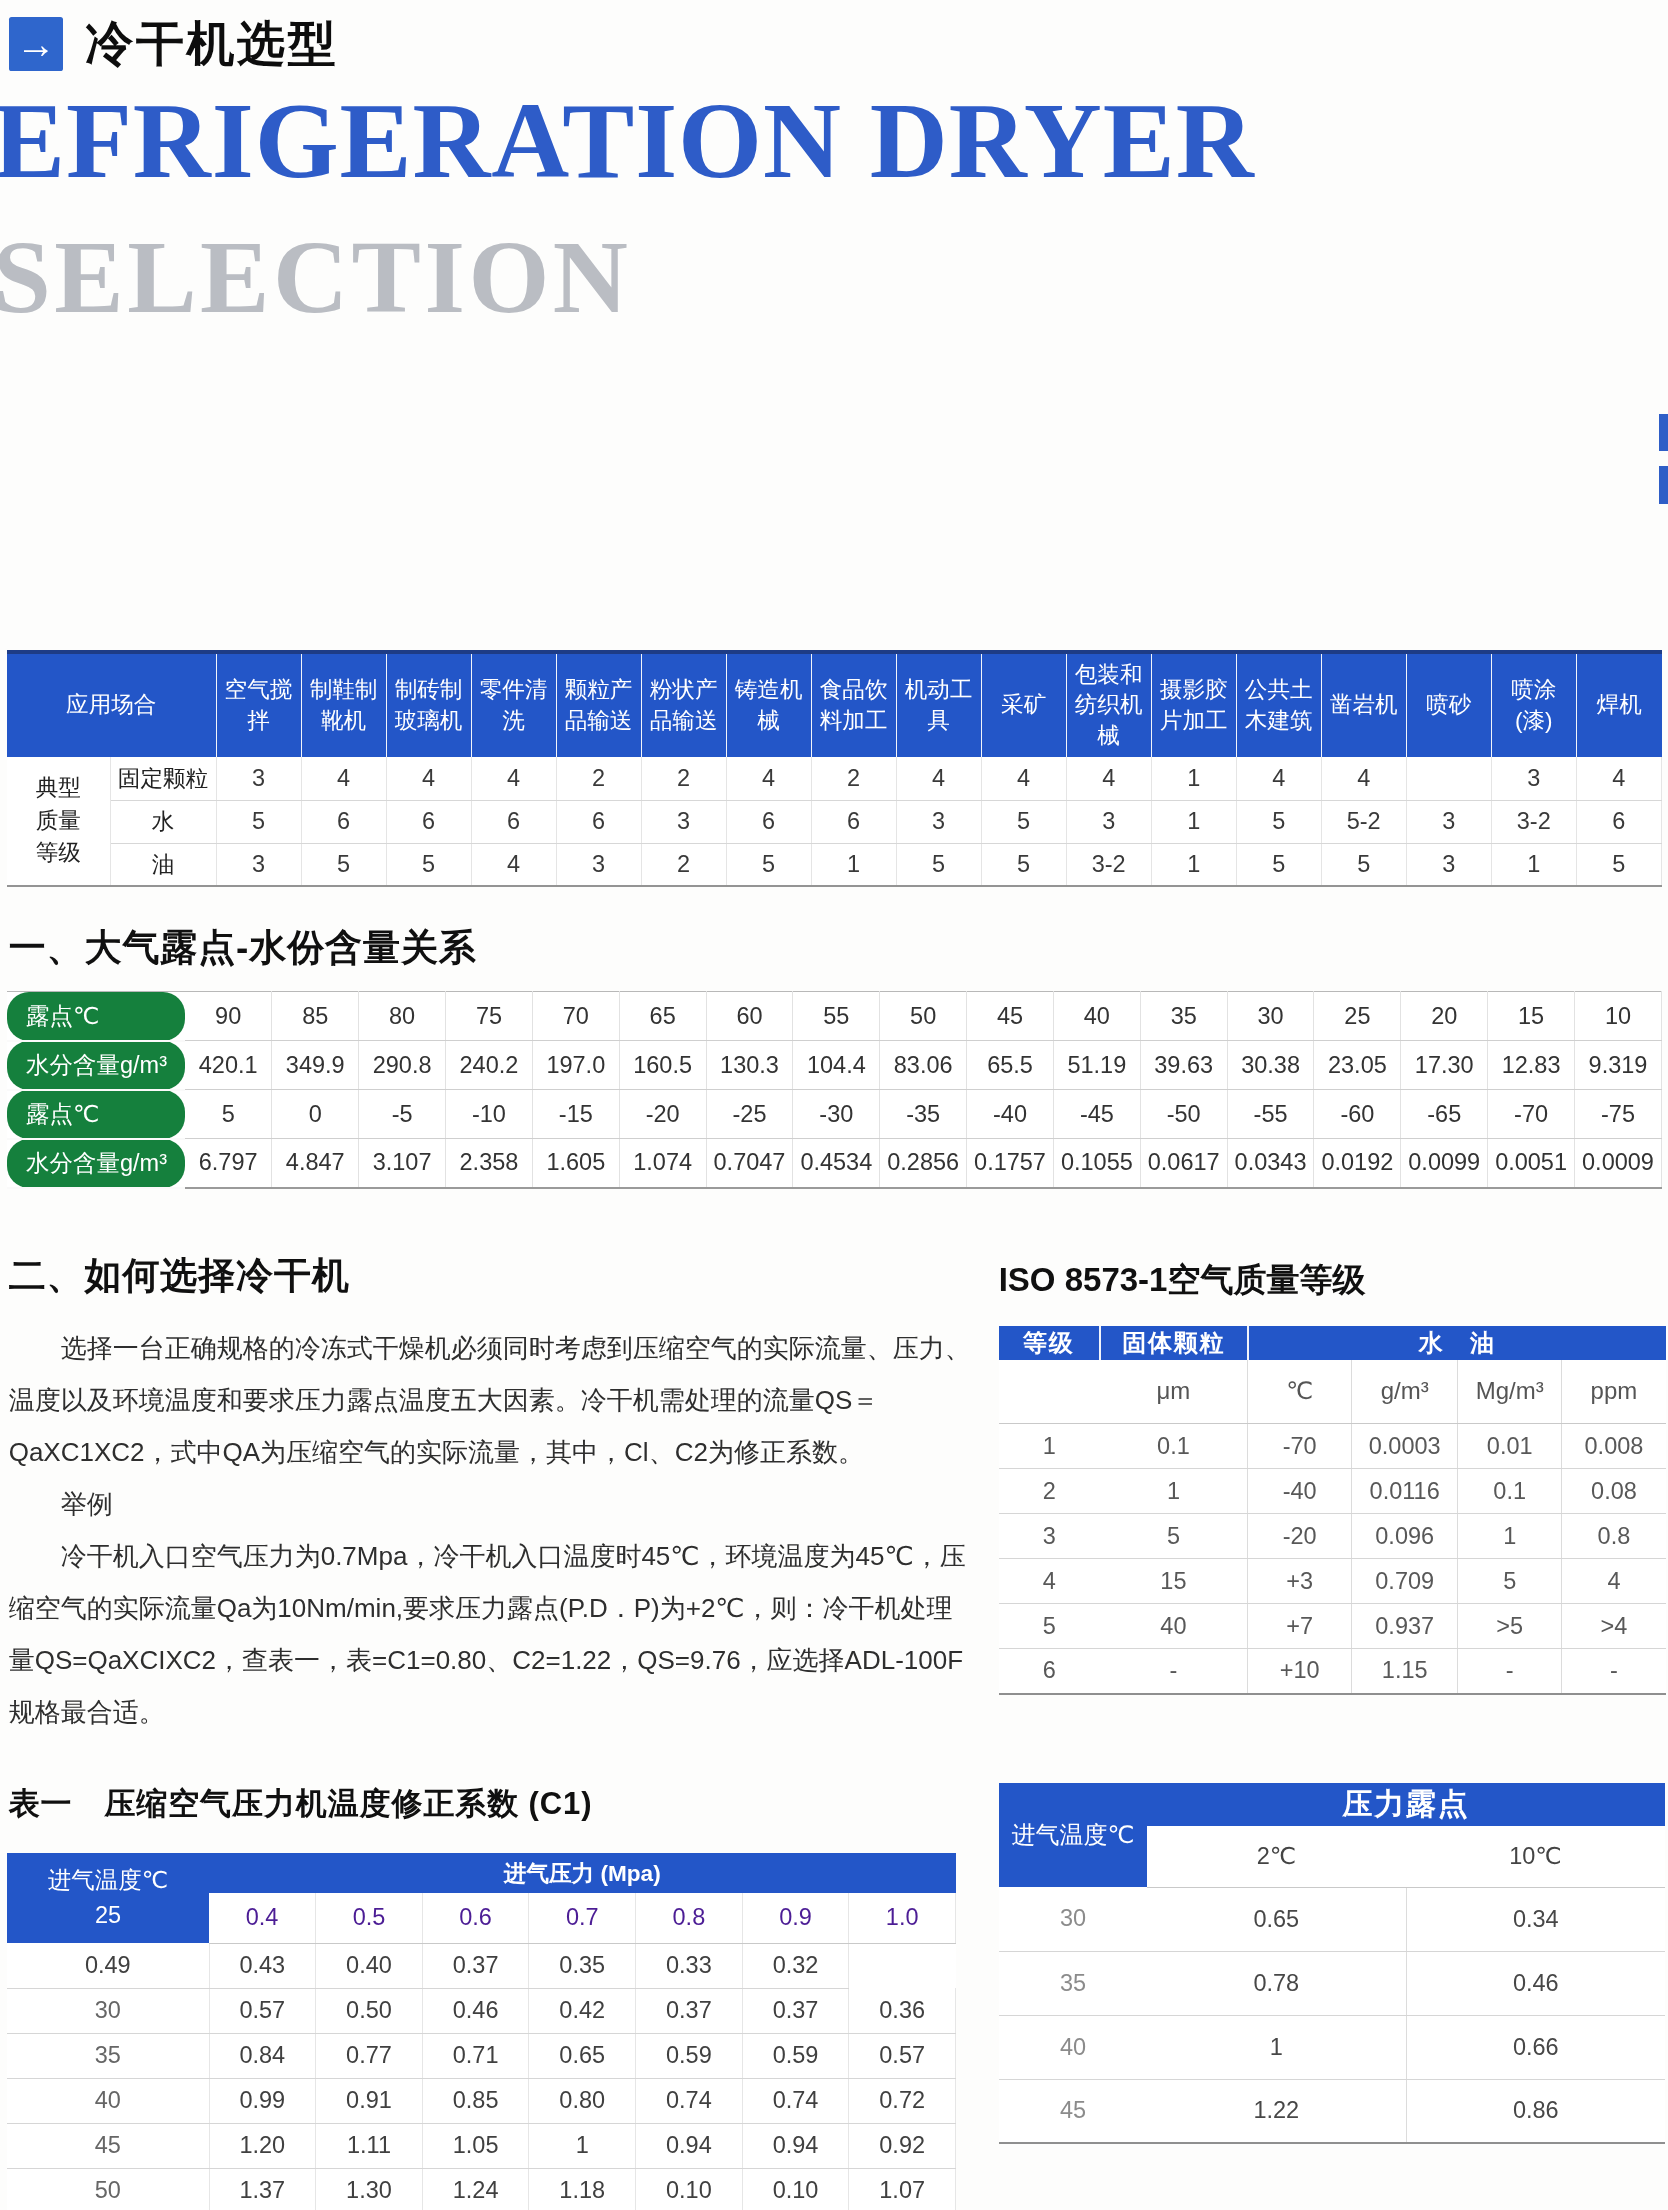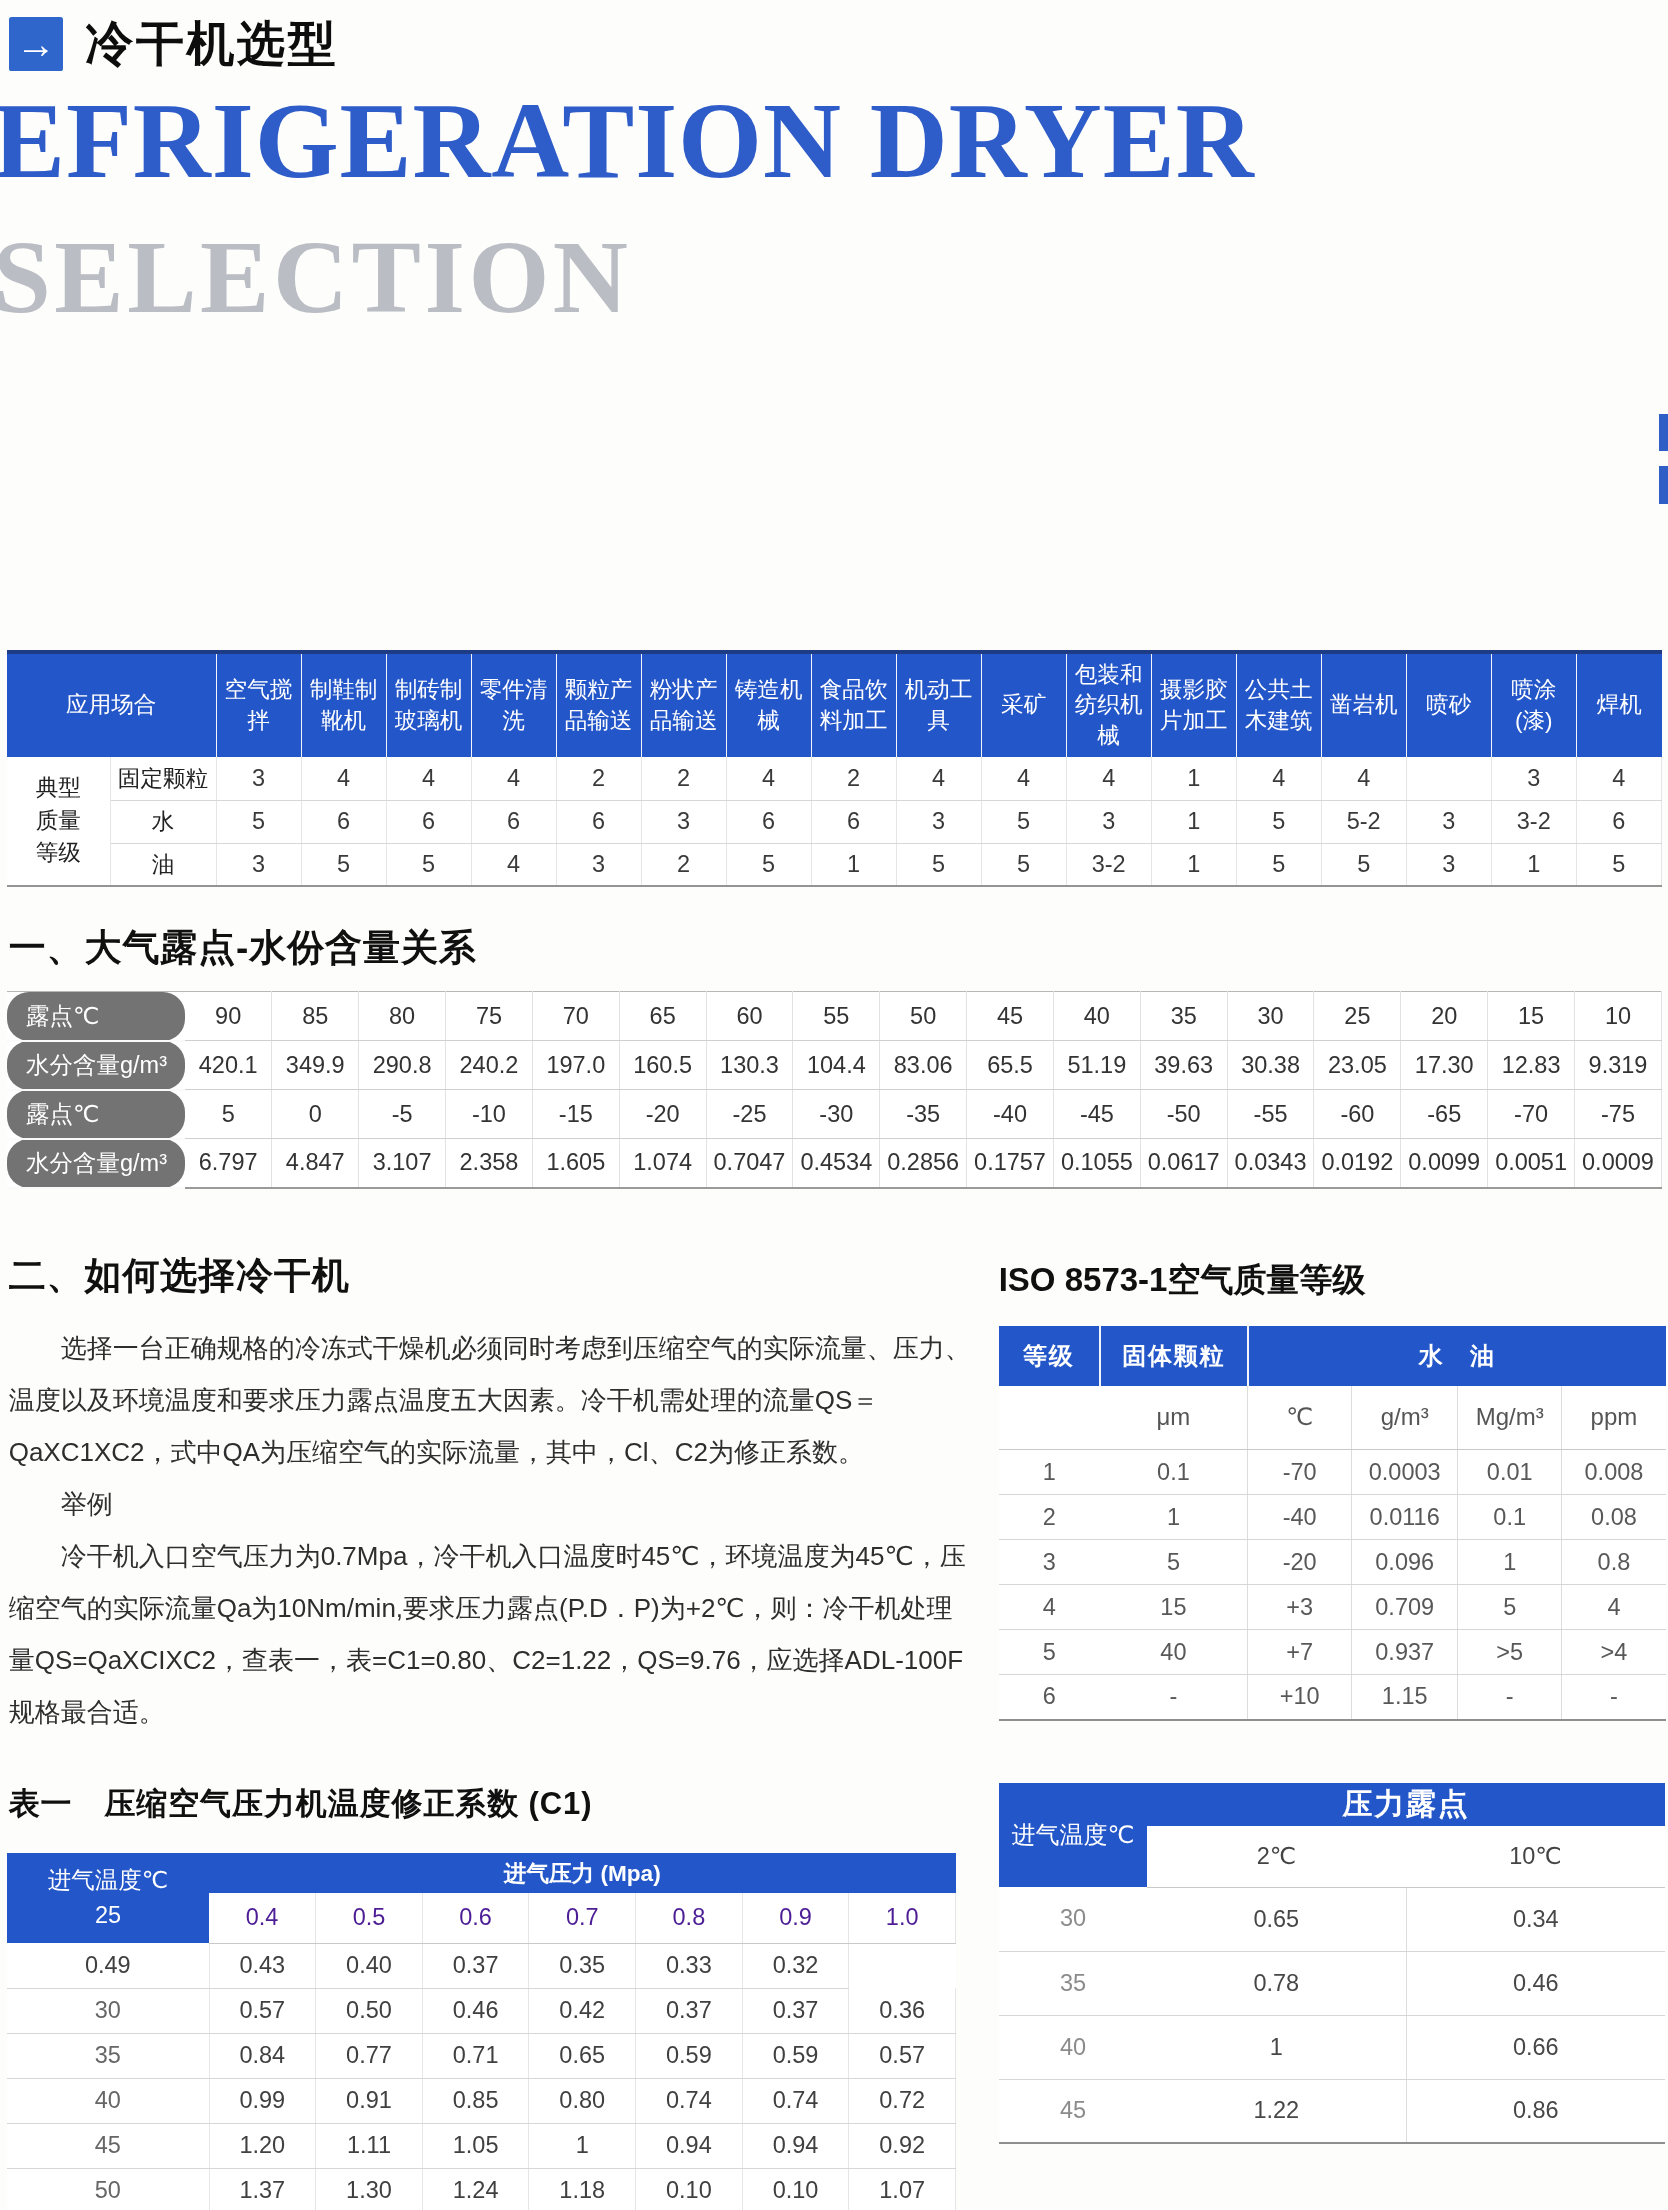--- a/index.html
+++ b/index.html
@@ -52,33 +52,33 @@
   .gb-table tbody td{font-size:23.5px;color:#3a3a3a;border-right:0.9px solid #e5e5e5;border-bottom:0.9px solid #d7d7d7;}
   .gb-table tbody th{font-size:22.6px;color:#222;background:#fff;border-right:0.9px solid #e5e5e5;border-bottom:0.9px solid #d7d7d7;}
   .gb-table tbody th.group-label{line-height:1.45;padding:12px 19px;}
   
   .sec-title{font-size:37px;font-weight:700;color:#101010;letter-spacing:0.9px;}
   .sec1-title{position:absolute;top:923px;left:8.7px;}
   
   .dew-table{position:absolute;top:991px;left:7px;width:1655px;border-top:1.7px solid #b8b8b8;border-bottom:2.6px solid #9a9a9a;}
   .dew-table tr{height:49px;}
   .dew-table th.row-label{
-    background:#737373;color:#fff;font-size:23.5px;text-align:left;padding-left:19px;
+    background:#15803d;color:#fff;font-size:23.5px;text-align:left;padding-left:19px;
     border-bottom:2.6px solid #fafafa;font-weight:500;border-radius:22px;
   }
   .dew-table td{font-size:23.5px;color:#333;border-right:0.9px solid #e2e2e2;border-bottom:0.9px solid #cfcfcf;}
   
   .two-col{position:absolute;top:1251px;left:8.7px;width:1656px;display:flex;gap:24px;}
   .col-left{width:966px;flex:0 0 966px;}
   .col-right{flex:1;}
   .sec2-title{margin:0 0 21px 0;}
   .body-par{font-size:26px;line-height:52px;color:#2e2e2e;text-indent:2em;margin:0;}
   .iso-title{margin:7px 0 22.6px 0;font-size:33px;font-weight:700;color:#101010;}
   .iso-table{width:667px;border-bottom:2.6px solid #8f8f8f;}
-  .iso-table thead tr.band{height:60px;}
+  .iso-table thead tr.band{height:34px;}
   .iso-table thead tr.band th{font-size:24px;font-weight:600;border-right:2.6px solid #f2f4fa;letter-spacing:1.7px;}
   .iso-table thead tr.band th:last-child{border-right:none;}
   .iso-table thead tr.units{height:64px;}
   .iso-table thead tr.units th{font-size:24px;color:#555;border-bottom:0.9px solid #c9c9c9;font-weight:400;}
   .iso-table tbody tr{height:45px;}
   .iso-table tbody td{font-size:23.5px;color:#585858;border-bottom:0.9px solid #d6d6d6;}
   .iso-table tbody td:nth-child(n+3),
   .iso-table thead tr.units th:nth-child(n+3){border-left:0.9px solid #dcdcdc;}
   
   .bottom{position:absolute;top:1783px;left:7px;width:1658px;display:flex;justify-content:space-between;}

